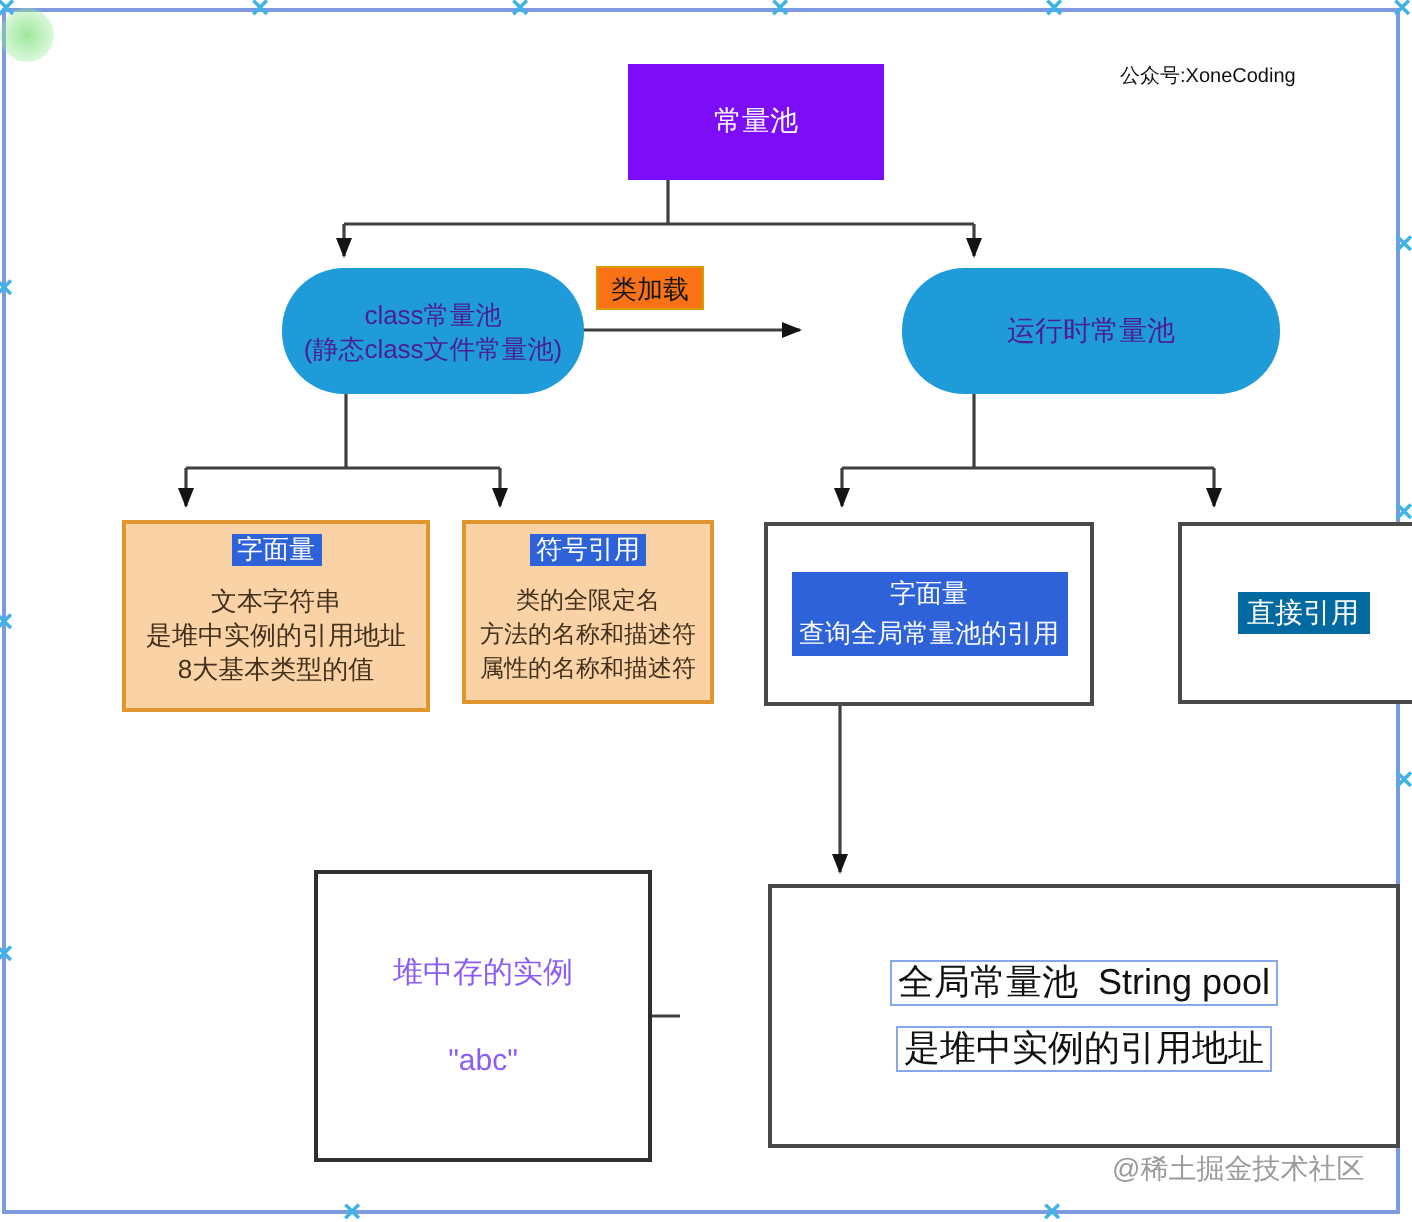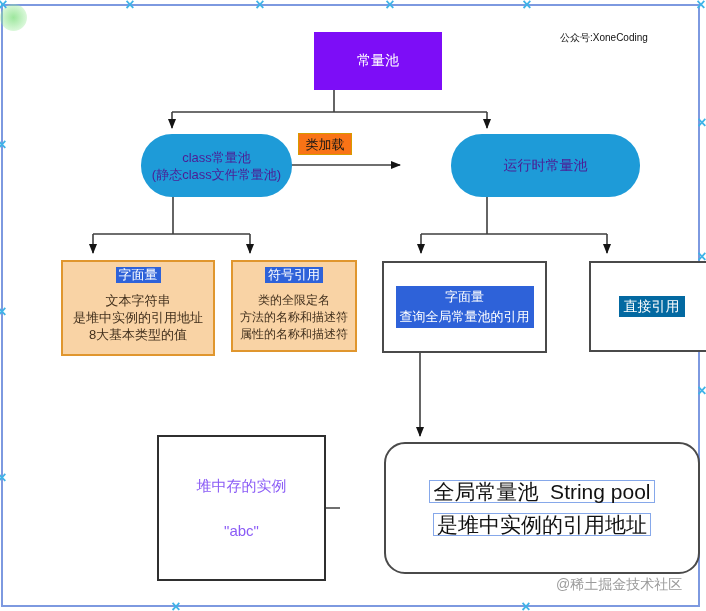--- a/index.html
+++ b/index.html
@@ -45,21 +45,21 @@
   .orange .ln { line-height:17px; }
   .white-box { background:#fff; border:2px solid #4a4a4a; }
   .hl-block {
     background:#2e62d9; color:#fff; font-size:13px; line-height:20px;
     padding:1px 4px; max-width:95%;
   }
   .hl-inline {
     background:#0369a1; color:#fff; font-size:14px; padding:2px 5px; line-height:17px;
   }
   .heap-box { font-size:15px; color:#8b5cf6; gap:26px; border:2px solid #2f2f2f; }
-  .global-box { font-size:21px; color:#111; gap:10px;border-radius:21px; }
+  .global-box { font-size:18px; color:#111; gap:10px; }
   .global-box .boxed {
     border:1px solid #86a8ea; background:#fff; padding:0 3px; line-height:21px;
     display:inline-block; white-space:pre;
   }
   .wm-top { position:absolute; left:560px; top:31px; font-size:10px; color:#111; }
   .wm-bottom { position:absolute; left:556px; top:576px; font-size:14px; color:#9b9b9b; }
 </style>
 </head>
 <body>
 

